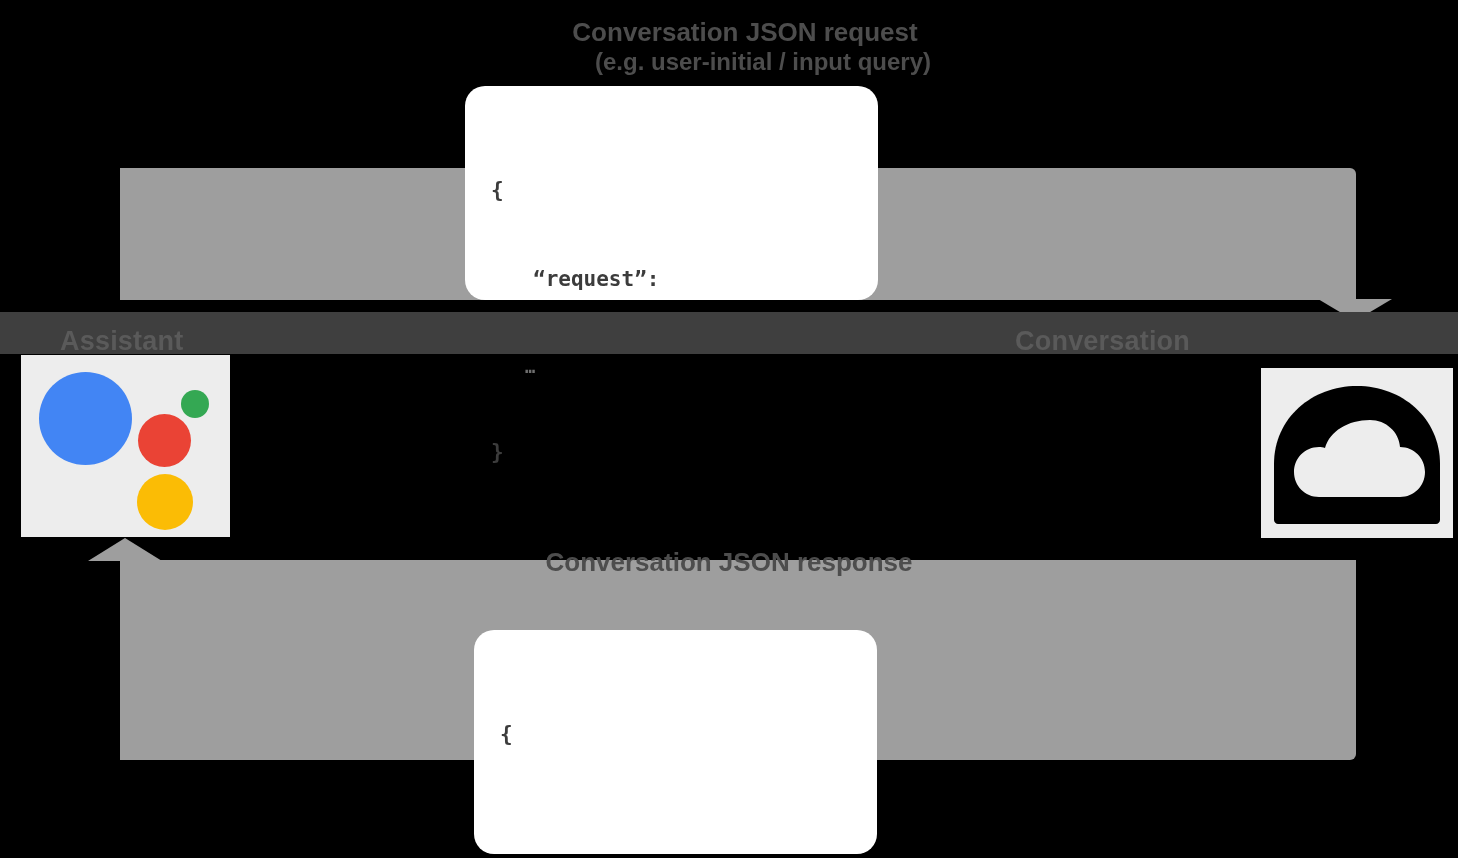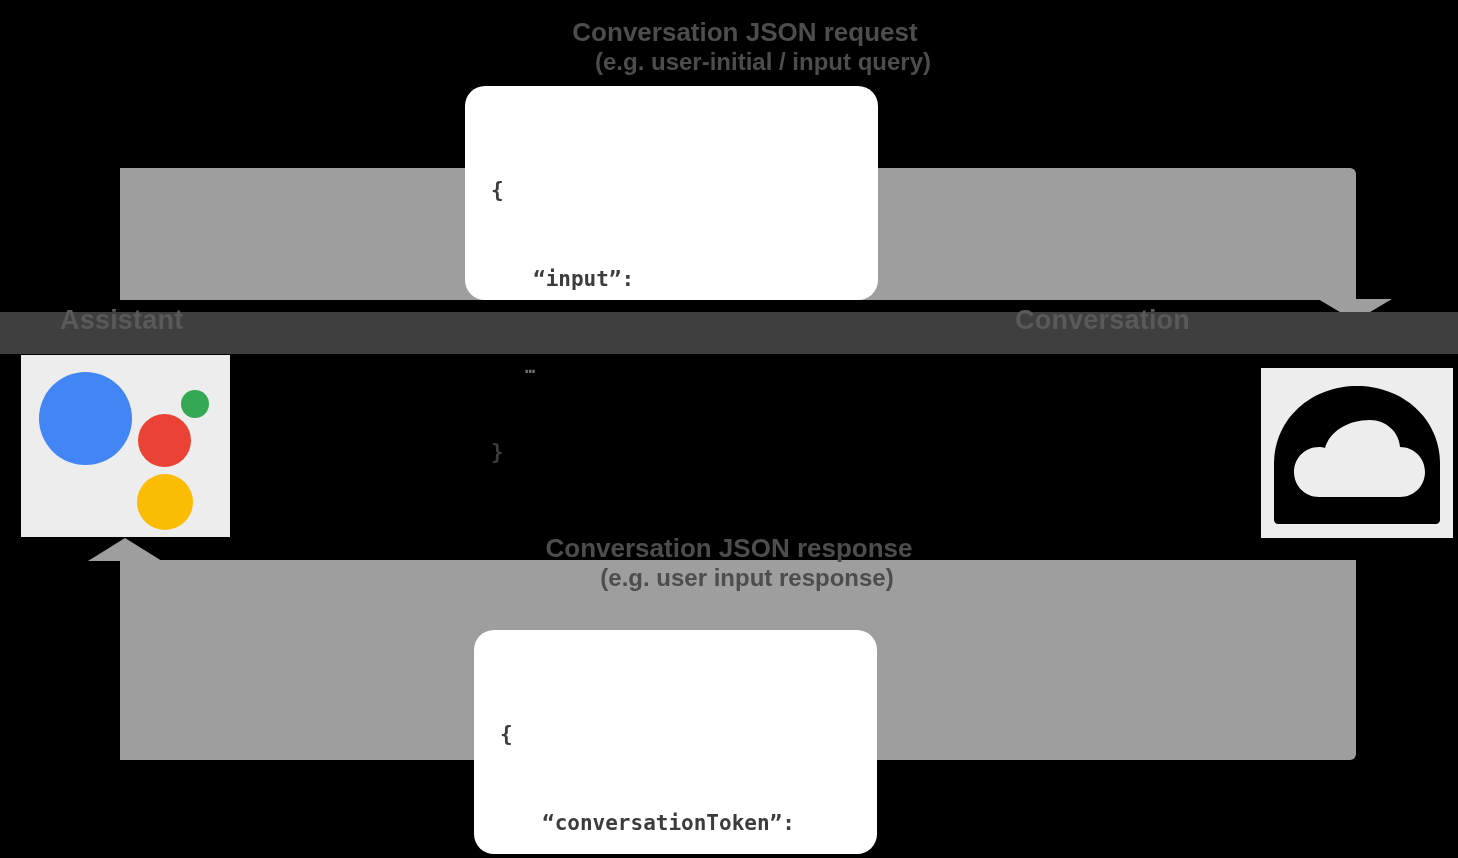--- a/index.html
+++ b/index.html
@@ -82,21 +82,21 @@
     position: absolute;
     left: 0;
     top: 312px;
     width: 1458px;
     height: 42px;
     background: #3f3f3f;
   }
   #mid-band-row {
     position: absolute;
     left: 0;
-    top: 299px;
+    top: 320px;
     width: 1250px;
     height: 42px;
     display: flex;
     align-items: center;
     justify-content: space-between;
     box-sizing: border-box;
     padding: 0 60px;
   }
   .endpoint-label {
     font-size: 27px;
@@ -160,21 +160,21 @@
   }
   .caption .cap-sub {
     font-size: 24px;
     font-weight: 700;
     color: #4d4d4d;
     line-height: 1.14;
     white-space: nowrap;
     margin-left: 36px;
   }
   #caption-top    { left: 16px; top: 18px; }
-  #caption-bottom { left: 0; top: 534px; }
+  #caption-bottom { left: 0; top: 548px; }
 
   
   .json-card {
     position: absolute;
     background: #ffffff;
     border-radius: 20px;
     box-sizing: border-box;
     padding: 30px 26px 26px 26px;
     font-family: "DejaVu Sans Mono", "Liberation Mono", monospace;
     font-size: 21px;
@@ -241,31 +241,29 @@
     </svg>
   </div>
 
   <div id="caption-top" class="caption">
     <div class="cap-title">Conversation JSON request</div>
     <div class="cap-sub">(e.g. user-initial / input query)</div>
   </div>
 
   <div id="caption-bottom" class="caption">
     <div class="cap-title">Conversation JSON response</div>
-    <div class="cap-sub">(e.g. user input response)</div>
   </div>
 
   <div id="json-request" class="json-card">
     <span class="json-line">{</span>
-    <span class="json-line json-indent">“input”:</span>
+    <span class="json-line json-indent">“request”:</span>
     <span class="json-line json-ellipsis">…</span>
     <span class="json-line">}</span>
   </div>
 
   <div id="json-response" class="json-card">
     <span class="json-line">{</span>
-    <span class="json-line json-indent">“conversationToken”:</span>
     
     
     
   </div>
 
 </div>
 
 </body></html>

